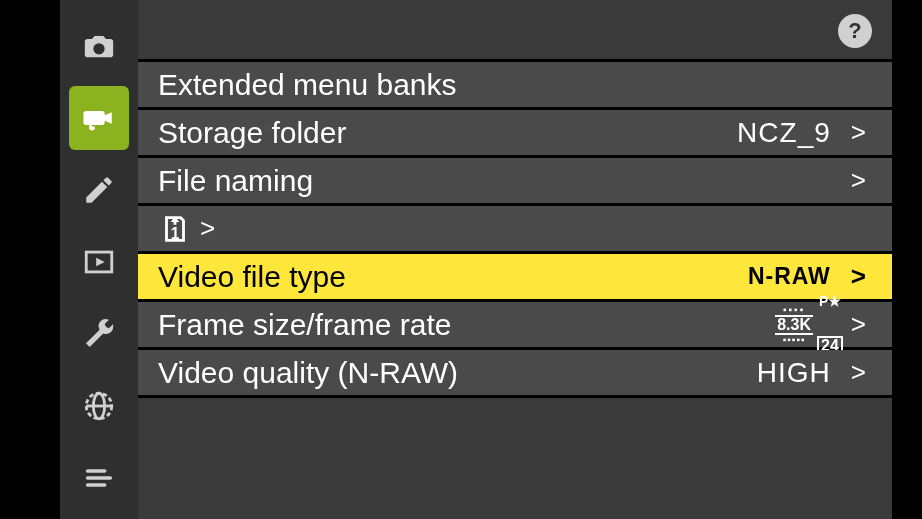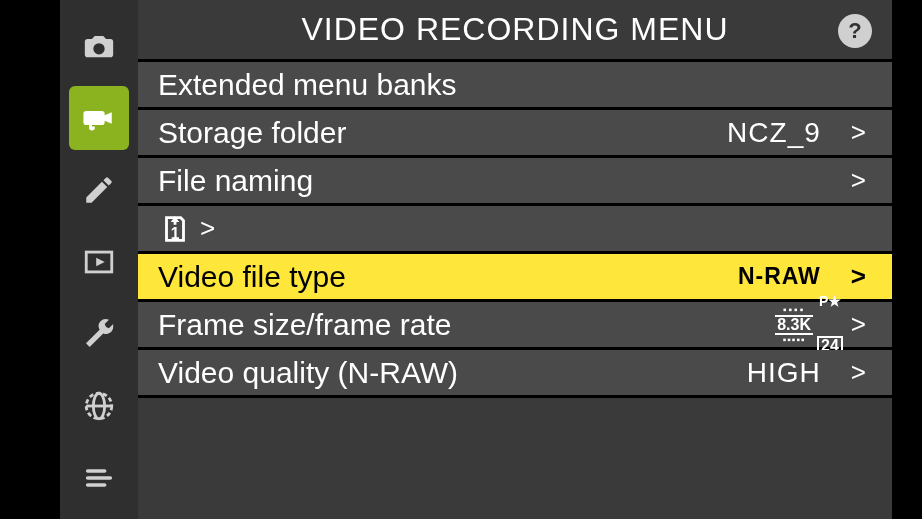--- a/index.html
+++ b/index.html
@@ -10,21 +10,21 @@
   .sidebar-item.active { background: #8bb31f; color: #fff; }
   .sidebar-item svg { width: 34px; height: 34px; }
   .main { flex: 1; display: flex; flex-direction: column; background: #3a3a3a; position: relative; }
   .header { height: 62px; background: #3a3a3a; display: flex; align-items: center; justify-content: center; position: relative; border-bottom: 3px solid #000; }
   .header-title { color: #fff; font-size: 32px; letter-spacing: 1px; font-weight: 500; }
   .help-btn { position: absolute; right: 20px; top: 14px; width: 34px; height: 34px; border-radius: 50%; background: #d0d0d0; color: #333; display: flex; align-items: center; justify-content: center; font-size: 22px; font-weight: bold; }
   .list { flex: 1; display: flex; flex-direction: column; position: relative; }
   .row { height: 48px; background: #4a4a4a; border-bottom: 3px solid #000; display: flex; align-items: center; padding: 0 26px 0 20px; color: #fff; position: relative; }
   .row.highlight { background: #ffe63b; color: #000; }
   .row-label { font-size: 30px; flex: 1; }
-  .row-value { font-size: 28px; margin-right: 22px; letter-spacing: 1px; white-space: nowrap; }
+  .row-value { font-size: 28px; margin-right: 12px; letter-spacing: 1px; white-space: nowrap; }
   .row.highlight .row-value { font-size: 23px; font-weight: bold; }
   .row-chevron { font-size: 26px; font-weight: 300; margin-left: 8px; }
   .row.highlight .row-chevron { color: #000; font-weight: bold; }
   .toggle-off { display: inline-flex; align-items: center; border: 2px solid #ccc; border-radius: 20px; padding: 2px 10px 2px 4px; height: 36px; }
   .toggle-knob { width: 16px; height: 26px; border-radius: 8px; background: #888; margin-right: 6px; }
   .toggle-text { font-size: 24px; color: #fff; letter-spacing: 1px; }
   .scrollbar-track { position: absolute; right: 6px; top: 6px; width: 6px; height: 180px; background: #fff; border-radius: 3px; }
   .dest-badge { display:inline-flex; align-items:center; justify-content:center; width:34px; height:34px; position:relative; }
   .dest-badge svg { width:34px; height:34px; }
   .framesize-badge { display:inline-flex; align-items:center; gap:4px; color:#fff; }
@@ -77,21 +77,20 @@
     </div>
     <div class="sidebar-item">
       <svg viewBox="0 0 24 24">
           <path stroke="currentColor" stroke-width="2.5" stroke-linecap="round" d="M4 7h12M4 12h16M4 17h12"></path>
         </svg>
     </div>
   </div>
 
   <div class="main">
     <div class="header">
-      <div class="header-title">VIDEO RECORDING MENU</div>
       <div class="help-btn">?</div>
     </div>
 
     <div class="list">
       <div class="scrollbar-track"></div>
 
       <div class="row">
         <div class="row-label">Extended menu banks</div>
       </div>
 

